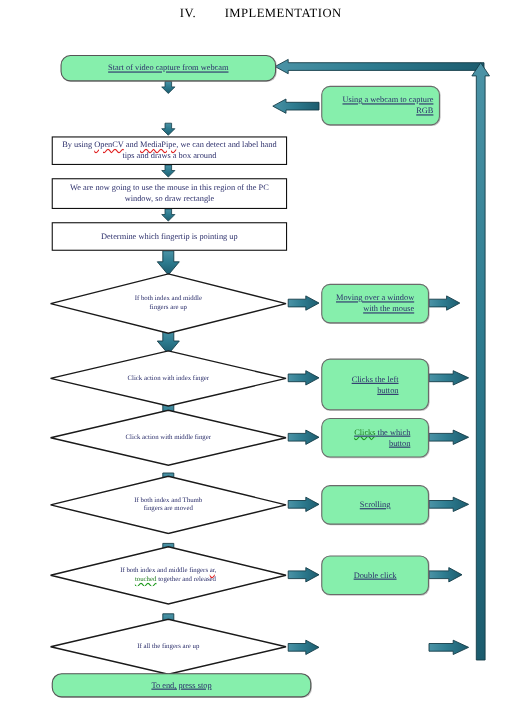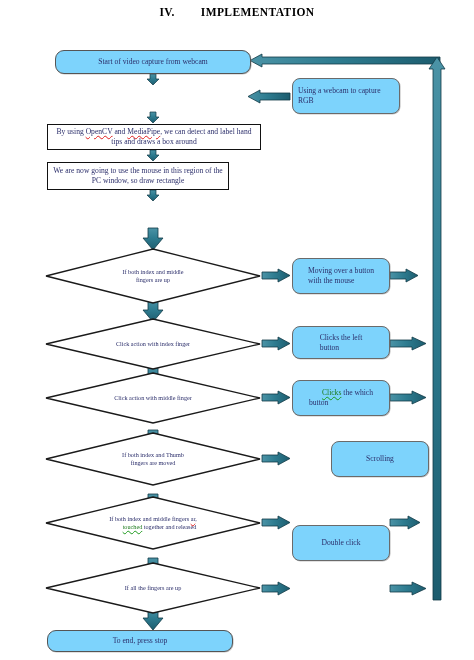--- a/index.html
+++ b/index.html
@@ -10,21 +10,21 @@
     font-family:"Liberation Serif","DejaVu Serif",serif;
     overflow:hidden;
     position:relative;
     -webkit-font-smoothing:antialiased;
   }
   #root{position:absolute;left:0;top:0;width:474px;height:660px;}
 
   .title{
     position:absolute;left:0;top:6px;width:474px;
     text-align:center;
-    font-weight:bold;font-size:11.5px;
+    font-weight:normal;font-size:11.5px;
     letter-spacing:.4px;
     color:#000;
   }
   .title .num{margin-right:26px;}
 
   
   .node{position:absolute;box-sizing:border-box;}
 
   
   .rect{
@@ -34,28 +34,29 @@
     text-align:center;
     color:#2c2f6b;
     font-size:7.6px;
     line-height:10px;
     padding:1px 4px;
   }
   
   .round{
     border:1.3px solid #555;
     border-radius:9px;
-    background:#7dd3fc;
+    background:#86efac;
     display:flex;align-items:center;justify-content:center;
-    text-align:left;
+    text-align:right;
     color:#2c2f6b;
     font-size:7.6px;
     line-height:10px;
     padding:1px 5px;
     box-shadow:0.6px 0.6px 0 rgba(120,120,120,.45);
+    text-decoration:underline;
   }
   .round.soft{border-color:#6a6a6a;border-radius:8px;}
 
   
   .diamond{position:absolute;}
   .diamond svg{position:absolute;left:0;top:0;}
   .dlabel{
     position:absolute;left:0;top:0;width:100%;height:100%;
     display:flex;align-items:center;justify-content:center;
     text-align:center;
@@ -161,24 +162,27 @@
   <div class="node round soft" style="left:292px;top:78px;width:108px;height:36px;">
     <span>Using a webcam to capture RGB</span>
   </div>
 
   <div class="node rect" style="left:47px;top:124px;width:214px;height:26px;">
     <span>
       <span>By using </span><span class="sq-red">OpenCV</span><span> and </span><span class="sq-red">MediaPipe</span><span>, we can detect and label hand tips and draws a box around</span>
     </span>
   </div>
 
-  <div class="node rect" style="left:47px;top:162px;width:182px;height:28px;">
+  <div class="node rect" style="left:47px;top:162px;width:214px;height:28px;">
     <span>We are now going to use the mouse in this region of the PC window, so draw rectangle</span>
   </div>
 
+  <div class="node rect" style="left:47px;top:202px;width:214px;height:26px;">
+    <span>Determine which fingertip is pointing up</span>
+  </div>
 
   <div class="diamond" style="left:45px;top:248px;width:216px;height:56px;">
     <svg width="216" height="56" viewBox="0 0 216 56">
       <polygon points="108,1 215,28 108,55 1,28" fill="#ffffff" stroke="#1a1a1a" stroke-width="1.3"></polygon>
     </svg>
     <div class="dlabel">
       <span>
         <span>If both index and middle</span><br>
         <span>fingers are up</span>
       </span>
@@ -231,45 +235,45 @@
     <svg width="216" height="52" viewBox="0 0 216 52">
       <polygon points="108,1 215,26 108,51 1,26" fill="#ffffff" stroke="#1a1a1a" stroke-width="1.3"></polygon>
     </svg>
     <div class="dlabel">
       <span>If all the fingers are up</span>
     </div>
   </div>
 
   <div class="node round soft" style="left:292px;top:258px;width:98px;height:36px;">
     <span>
-      <span>Moving over a button</span><br>
+      <span>Moving over a window</span><br>
       <span>with the mouse</span>
     </span>
   </div>
 
-  <div class="node round soft" style="left:292px;top:326px;width:98px;height:33px;">
+  <div class="node round soft" style="left:292px;top:326px;width:98px;height:47px;">
     <span>
       <span>Clicks the left</span><br>
       <span>button</span>
     </span>
   </div>
 
   <div class="node round soft" style="left:292px;top:380px;width:98px;height:36px;">
     <span>
       <span class="sq-green">Clicks</span><span> the which</span><br>
       <span>button</span>
     </span>
   </div>
 
-  <div class="node round soft" style="left:292px;top:441px;width:98px;height:36px;margin-left:39px;">
+  <div class="node round soft" style="left:292px;top:441px;width:98px;height:36px;">
     <span>Scrolling</span>
   </div>
 
-  <div class="node round soft" style="left:292px;top:505px;width:98px;height:36px;margin-top:20px;">
+  <div class="node round soft" style="left:292px;top:505px;width:98px;height:36px;">
     <span>Double click</span>
   </div>
 
 
-  <div class="node round" style="left:47px;top:630px;width:186px;height:22px;">
+  <div class="node round" style="left:47px;top:612px;width:236px;height:22px;">
     <span>To end, press stop</span>
   </div>
 
 </div>
 
 </body></html>

